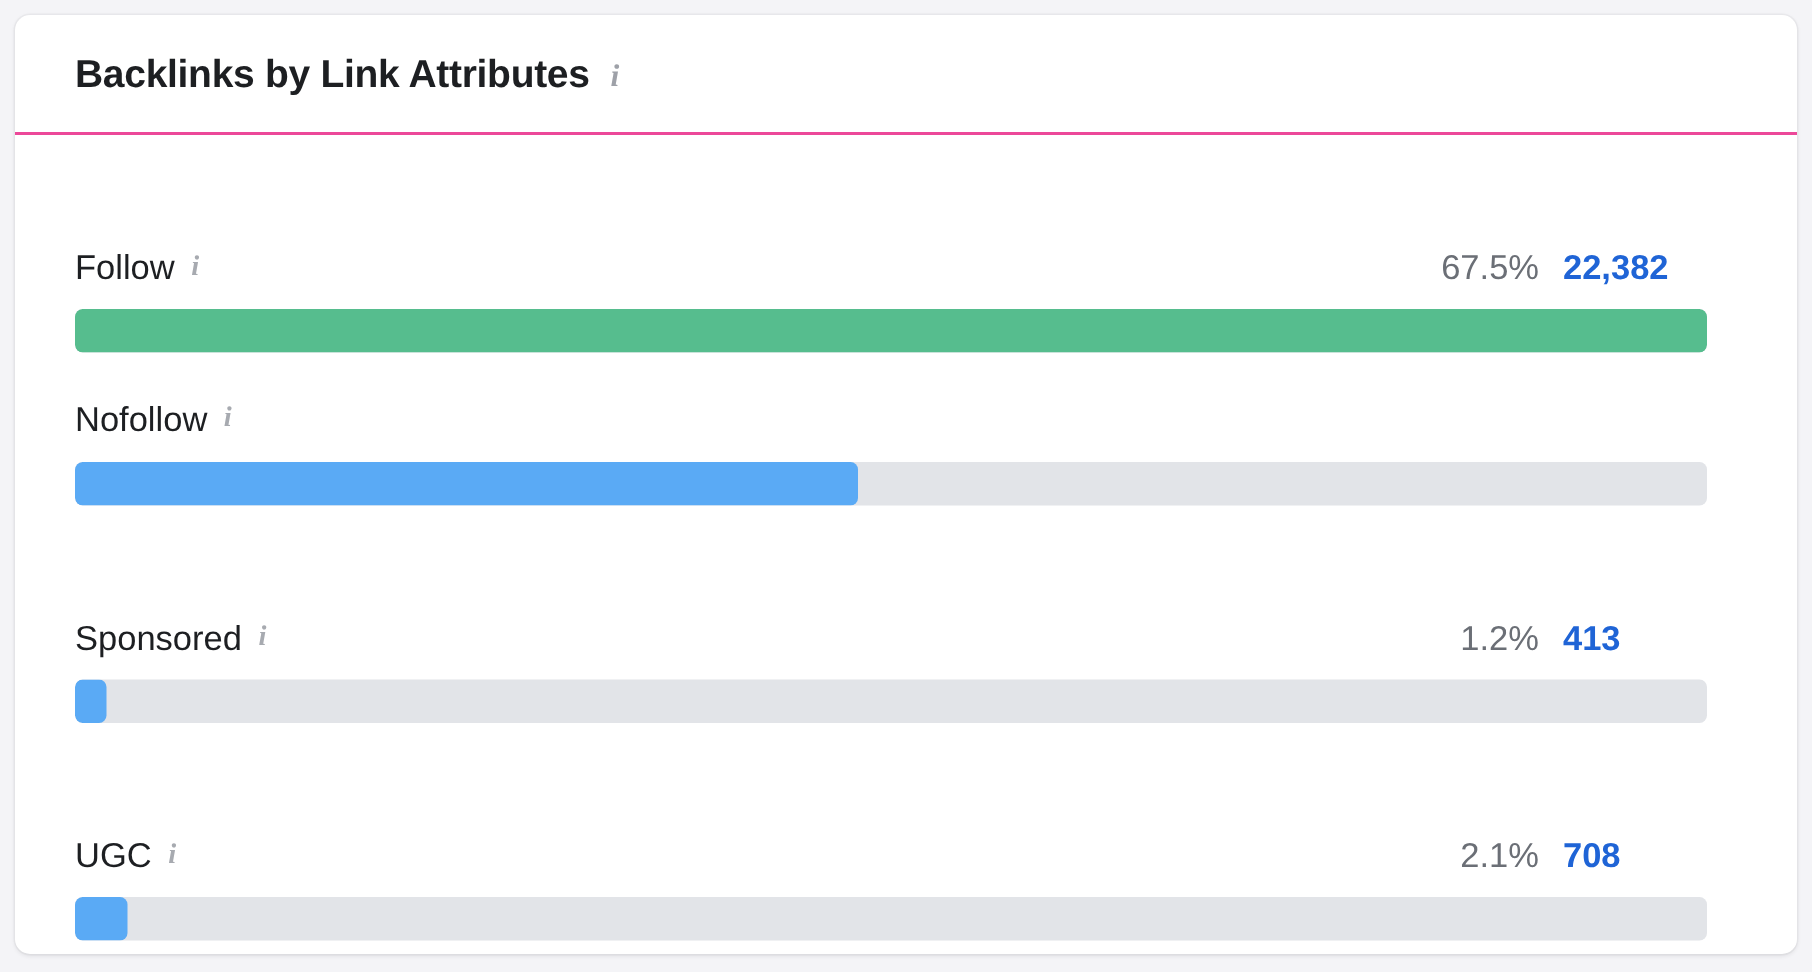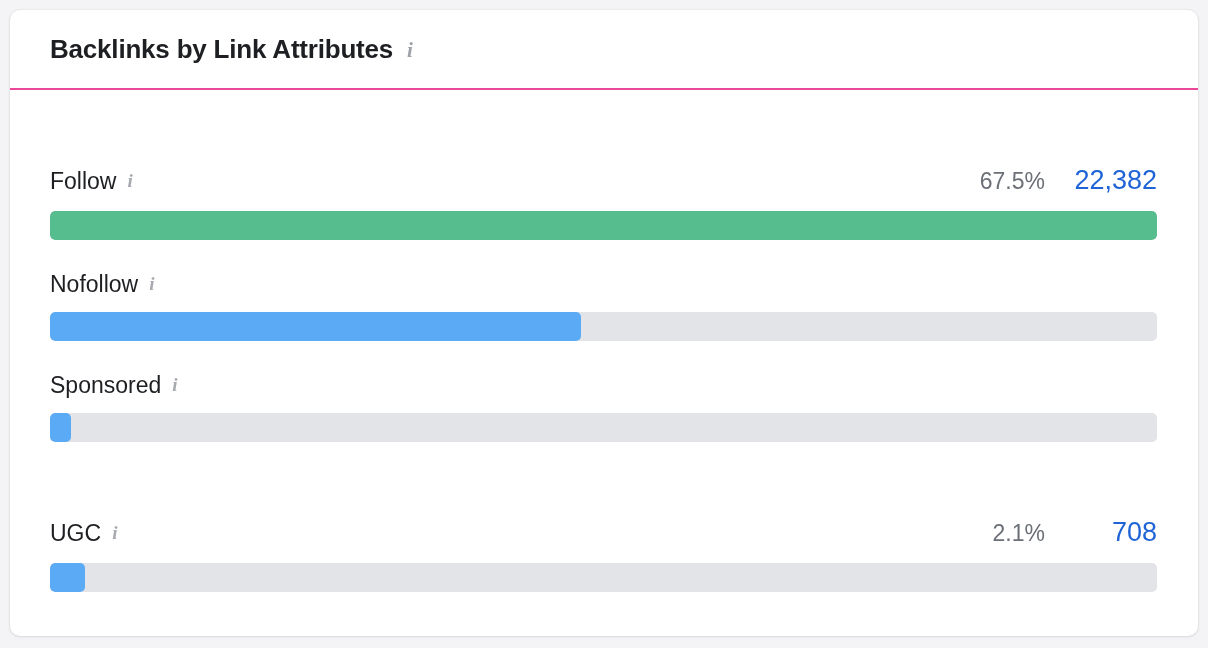--- a/index.html
+++ b/index.html
@@ -63,21 +63,21 @@
   }
   .info-icon.row-i {
     font-size: 19px;
     margin-left: 11px;
     position: relative;
     top: -1px;
     color: #a7aab0;
   }
 
   .card-body {
-    padding: 32px 41px 0 40px;
+    padding: 32px 60px 0 40px;
     box-sizing: border-box;
   }
 
   .bar-row {
     margin-bottom: 32px;
   }
   .bar-row:last-child {
     margin-bottom: 0;
   }
 
@@ -105,26 +105,27 @@
     align-items: baseline;
     white-space: nowrap;
     margin-top: 44px;
   }
   .row-percent {
     font-size: 23px;
     color: #6b6f76;
     line-height: 1.1;
   }
   .row-count {
-    font-size: 27px;
+    font-size: 23px;
     color: #1f64d6;
     line-height: 1.1;
     margin-left: 16px;
     min-width: 96px;
-    text-align: right;
+    text-align: left;
+    font-weight: bold;
   }
 
   .bar-track {
     position: relative;
     height: 29px;
     background: #e2e4e8;
     border-radius: 5px;
     overflow: hidden;
   }
   .bar-fill {
@@ -174,20 +175,24 @@
         <div class="bar-fill" style="width: 48%; background: rgb(90, 170, 245);"></div>
       </div>
     </div>
 
     <div class="bar-row">
       <div class="row-top">
         <div class="row-label">
           <span class="row-label-text">Sponsored</span>
           <span class="info-icon row-i">i</span>
         </div>
+        <div class="row-values">
+          <span class="row-percent" style="color: rgb(107, 111, 118);">1.2%</span>
+          <span class="row-count" style="color: rgb(31, 100, 214);">413</span>
+        </div>
       </div>
       <div class="bar-track" style="background: rgb(226, 228, 232);">
         <div class="bar-fill" style="width: 1.9%; background: rgb(90, 170, 245);"></div>
       </div>
     </div>
 
     <div class="bar-row">
       <div class="row-top">
         <div class="row-label">
           <span class="row-label-text">UGC</span>

